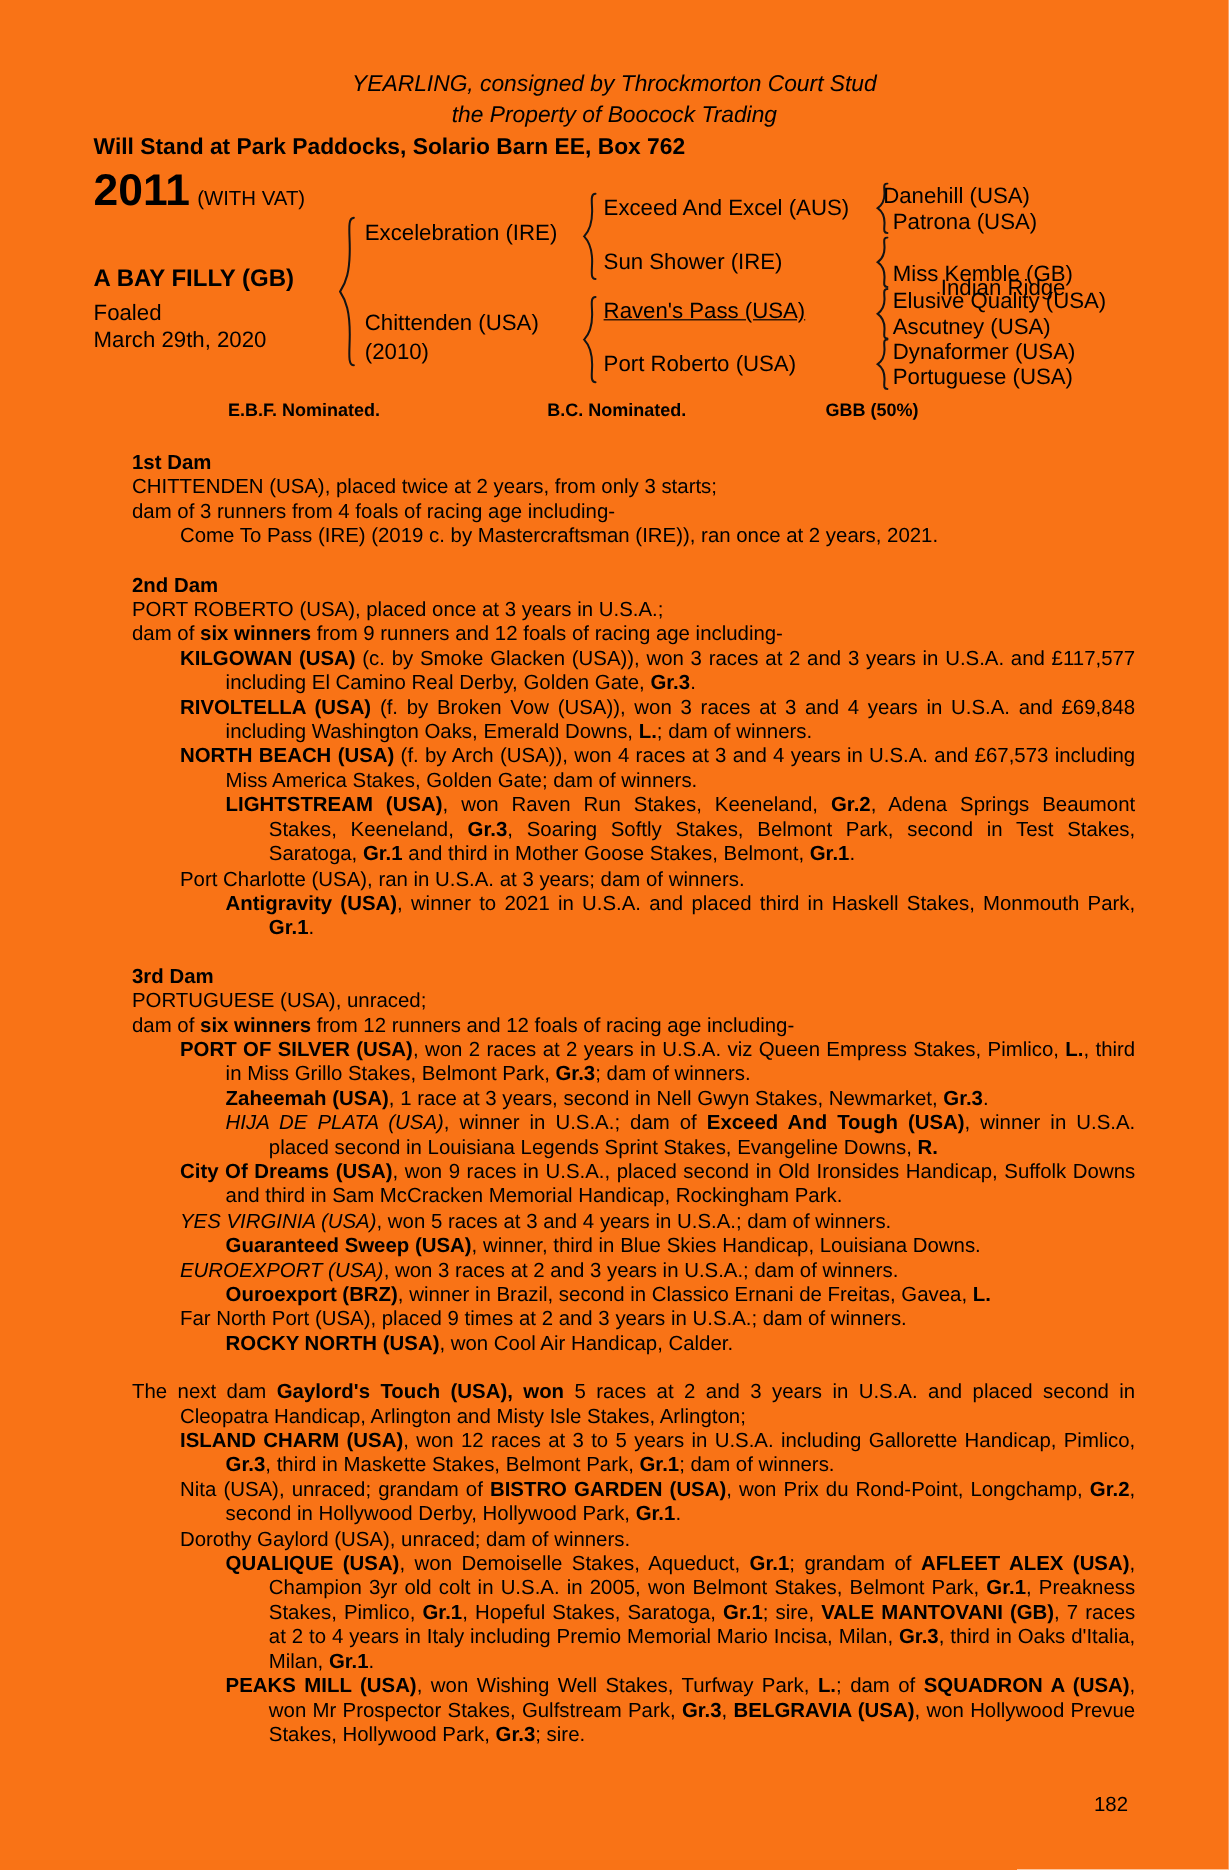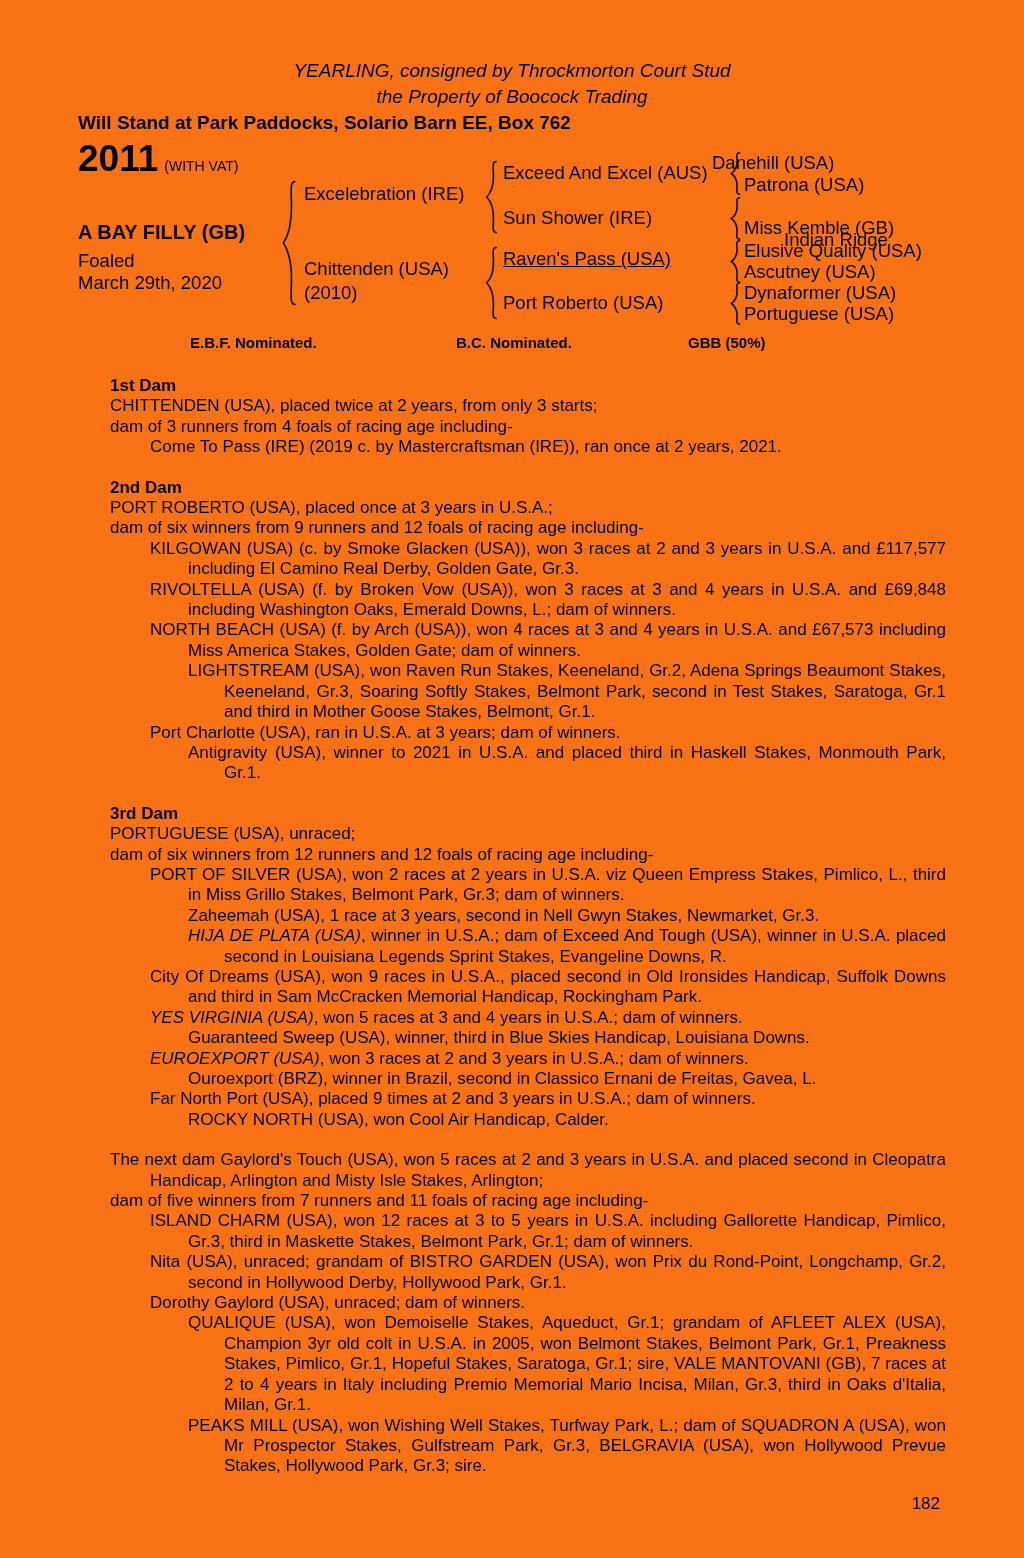--- a/index.html
+++ b/index.html
@@ -36,32 +36,32 @@
   
   .pedigree {
     position: relative;
     height: 216px;
     margin-top: 10px;
     font-size: 18.5px;
   }
   .ped-item { position: absolute; white-space: nowrap; line-height: 21px; }
   .lot { left: 0; top: 2px; }
   .lot-number { font-size: 37px; font-weight: 700; }
-  .lot-vat { font-size: 14px; margin-left: 6px; }
+  .lot-vat { font-size: 17px; margin-left: 6px; }
   .horse-name { left: 0; top: 76px; font-weight: 700; font-size: 20px; }
   .foaled-label { left: 0; top: 104px; }
   .foaled-date { left: 0; top: 126px; }
   .sire-name { left: 226px; top: 37px; }
   .dam-name  { left: 226px; top: 112px; }
   .dam-year  { left: 226px; top: 136px; }
   .gp1 { left: 425px; top: 16px; }
   .gp2 { left: 425px; top: 61px; }
   .gp3 { left: 425px; top: 102px; text-decoration: underline; }
   .gp4 { left: 425px; top: 146px; }
-  .gg1 { left: 634px; top: 6px; }
+  .gg1 { left: 658px; top: 6px; }
   .gg2 { left: 666px; top: 28px; }
   .gg3 { left: 706px; top: 51px; margin-top: 32px; }
   .gg4 { left: 666px; top: 71px; }
   .gg5 { left: 666px; top: 94px; }
   .gg6 { left: 666px; top: 115px; }
   .gg7 { left: 666px; top: 136px; }
   .gg8 { left: 666px; top: 157px; }
   .brace { position: absolute; }
   .nom { position: absolute; top: 188px; font-weight: 700; font-size: 15px; white-space: nowrap; }
   .nom-ebf { left: 112px; }
@@ -69,21 +69,21 @@
   .nom-gbb { left: 610px; }
   
   .cat-body { margin-top: 14px; font-size: 17px; line-height: 20.4px; margin-left: 32px; }
   .cat-section { margin-top: 20px; }
   .cat-section:first-child { margin-top: 0; }
   .sec-head { font-weight: 700; }
   .para { margin: 0; text-align: justify; text-justify: inter-word; }
   .ind0 { padding-left: 40px; text-indent: -40px; }
   .ind1 { margin-left: 40px; padding-left: 38px; text-indent: -38px; }
   .ind2 { margin-left: 78px; padding-left: 36px; text-indent: -36px; }
-  .b { font-weight: 400; }
+  .b { font-weight: 700; }
   .i { font-style: italic; }
   .page-number { position: absolute; top: 1494px; right: 84px; font-size: 17px; }
 </style>
 </head>
 <body>
 
 <div class="page">
   <div class="content">
 
     <div class="header">
@@ -173,21 +173,20 @@
           <p class="para ind1"><span class="b">City Of Dreams (USA)</span><span>, won 9 races in U.S.A., placed second in Old Ironsides Handicap, Suffolk Downs and third in Sam McCracken Memorial Handicap, Rockingham Park.</span></p>
           <p class="para ind1"><span class="i">YES VIRGINIA (USA)</span><span>, won 5 races at 3 and 4 years in U.S.A.; dam of winners.</span></p>
           <p class="para ind2"><span class="b">Guaranteed Sweep (USA)</span><span>, winner, third in Blue Skies Handicap, Louisiana Downs.</span></p>
           <p class="para ind1"><span class="i">EUROEXPORT (USA)</span><span>, won 3 races at 2 and 3 years in U.S.A.; dam of winners.</span></p>
           <p class="para ind2"><span class="b">Ouroexport (BRZ)</span><span>, winner in Brazil, second in Classico Ernani de Freitas, Gavea, </span><span class="b">L.</span></p>
           <p class="para ind1"><span>Far North Port (USA), placed 9 times at 2 and 3 years in U.S.A.; dam of winners.</span></p>
           <p class="para ind2"><span class="b">ROCKY NORTH (USA)</span><span>, won Cool Air Handicap, Calder.</span></p>
         </section>
         <section class="cat-section">
           <p class="para ind0"><span>The next dam </span><span class="b">Gaylord's Touch (USA), won</span><span> 5 races at 2 and 3 years in U.S.A. and placed second in Cleopatra Handicap, Arlington and Misty Isle Stakes, Arlington;</span></p>
-          <p class="para ind0"><span>dam of </span><span class="b">five winners</span><span> from 7 runners and 11 foals of racing age including-</span></p>
           <p class="para ind1"><span class="b">ISLAND CHARM (USA)</span><span>, won 12 races at 3 to 5 years in U.S.A. including Gallorette Handicap, Pimlico, </span><span class="b">Gr.3</span><span>, third in Maskette Stakes, Belmont Park, </span><span class="b">Gr.1</span><span>; dam of winners.</span></p>
           <p class="para ind1"><span>Nita (USA), unraced; grandam of </span><span class="b">BISTRO GARDEN (USA)</span><span>, won Prix du Rond-Point, Longchamp, </span><span class="b">Gr.2</span><span>, second in Hollywood Derby, Hollywood Park, </span><span class="b">Gr.1</span><span>.</span></p>
           <p class="para ind1"><span>Dorothy Gaylord (USA), unraced; dam of winners.</span></p>
           <p class="para ind2"><span class="b">QUALIQUE (USA)</span><span>, won Demoiselle Stakes, Aqueduct, </span><span class="b">Gr.1</span><span>; grandam of </span><span class="b">AFLEET ALEX (USA)</span><span>, Champion 3yr old colt in U.S.A. in 2005, won Belmont Stakes, Belmont Park, </span><span class="b">Gr.1</span><span>, Preakness Stakes, Pimlico, </span><span class="b">Gr.1</span><span>, Hopeful Stakes, Saratoga, </span><span class="b">Gr.1</span><span>; sire, </span><span class="b">VALE MANTOVANI (GB)</span><span>, 7 races at 2 to 4 years in Italy including Premio Memorial Mario Incisa, Milan, </span><span class="b">Gr.3</span><span>, third in Oaks d'Italia, Milan, </span><span class="b">Gr.1</span><span>.</span></p>
           <p class="para ind2"><span class="b">PEAKS MILL (USA)</span><span>, won Wishing Well Stakes, Turfway Park, </span><span class="b">L.</span><span>; dam of </span><span class="b">SQUADRON A (USA)</span><span>, won Mr Prospector Stakes, Gulfstream Park, </span><span class="b">Gr.3</span><span>, </span><span class="b">BELGRAVIA (USA)</span><span>, won Hollywood Prevue Stakes, Hollywood Park, </span><span class="b">Gr.3</span><span>; sire.</span></p>
         </section>
       </div>
   </div>
 
   <div class="page-number">182</div>

